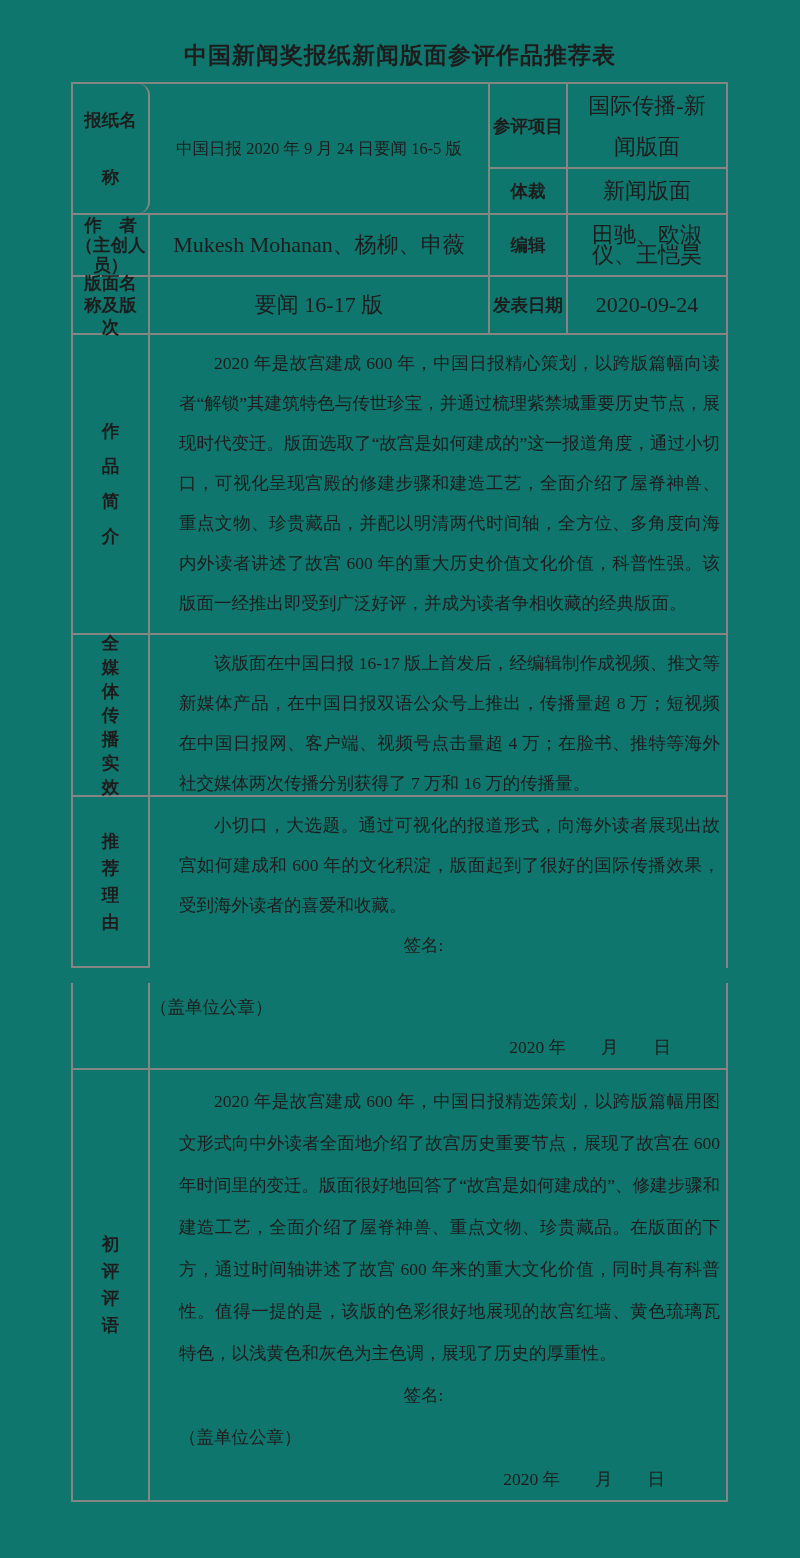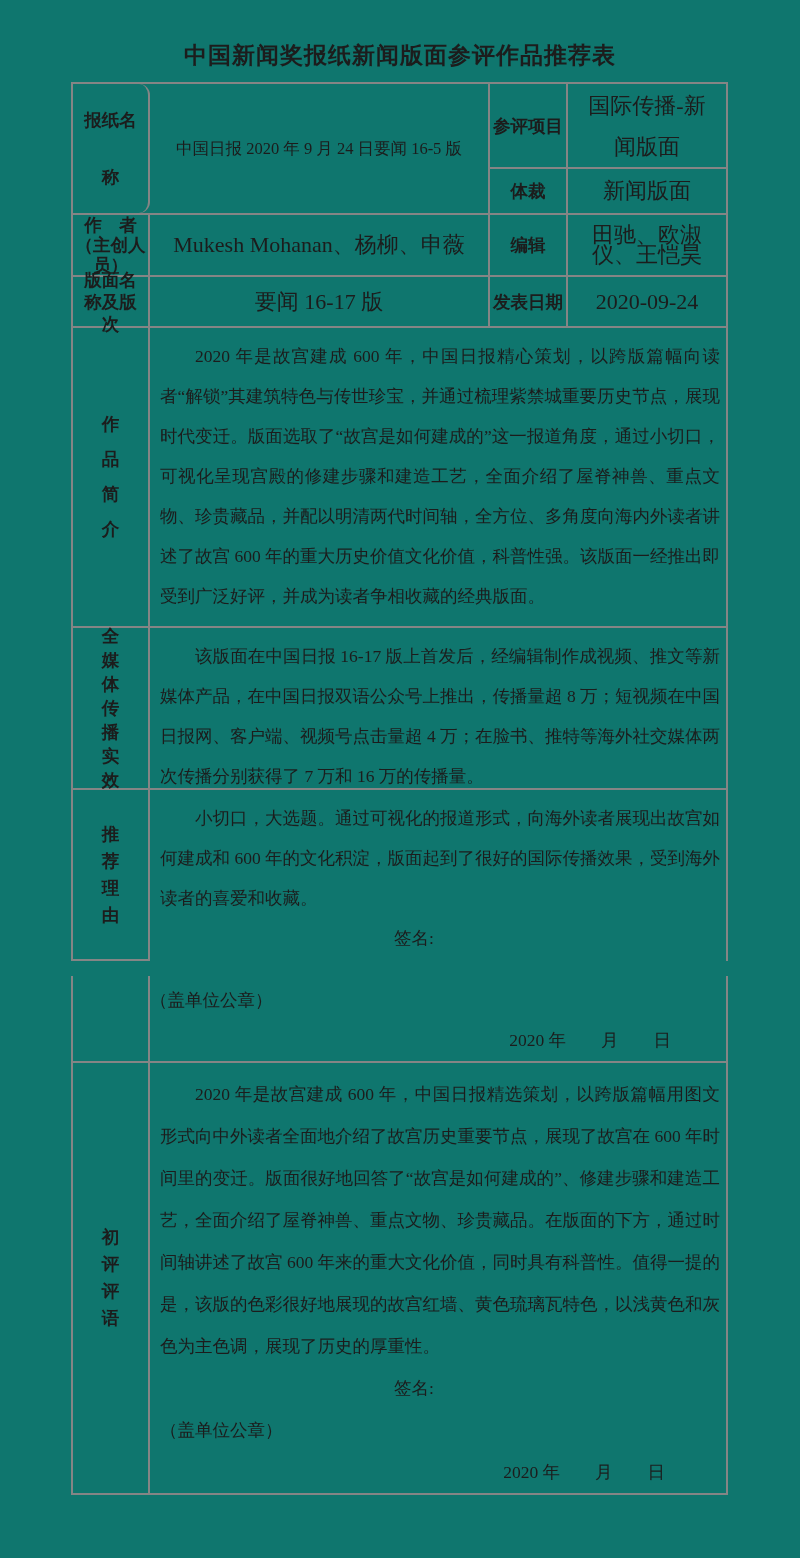--- a/index.html
+++ b/index.html
@@ -25,21 +25,21 @@
   .w2{width:340px;flex:0 0 340px;}
   .w3{width:78px;flex:0 0 78px;}
   .w4{flex:1;}
   .colgroup{flex:1;display:flex;flex-direction:column;}
   .subrow{display:flex;}
   .sub1{height:83px;}
   .sub2{flex:1;}
 
   .rowA{height:129px;}
   .rowB{height:62px;}
-  .rowC{height:51px;}
+  .rowC{height:58px;}
   .rowD{height:300px;}
   .rowE{height:162px;}
   .rowF{height:173px;}
   .rowG{height:85px;}
   .rowH{height:432px;}
 
   .lab{display:flex;align-items:center;justify-content:center;text-align:center;
        font-weight:bold;font-size:17.5px;line-height:22px;white-space:pre-line;}
   .labA{line-height:57px;border-radius:11px;}
   .vlab{display:flex;align-items:center;justify-content:center;text-align:center;
@@ -47,21 +47,21 @@
   .lh35{line-height:35px;}
   .lh24{line-height:24px;}
   .lh27{line-height:27px;}
 
   .val{display:flex;align-items:center;justify-content:center;text-align:center;
        font-size:22px;padding:0 4px;}
   .nowrap{white-space:nowrap;font-size:16.5px;padding:0 2px;}
   .lh41{line-height:41px;}
   .lh24v{line-height:20px;}
 
-  .para{flex:1;font-size:17.5px;line-height:40px;text-align:justify;padding:8px 6px 0 10px;}
+  .para{flex:1;font-size:17.5px;line-height:40px;text-align:justify;padding:8px 6px 0 29px;}
   .para p{text-indent:2em;}
   .rowH .para{line-height:42px;padding-top:10px;}
   .sign{text-indent:0 !important;text-align:center;padding-right:52px;}
   .stampline{text-indent:0 !important;padding-right:73px;}
   .dateline{text-indent:0 !important;text-align:right;padding-right:55px;}
   .stampcell{flex:1;font-size:17.5px;line-height:40px;padding-top:4px;}
 </style>
 </head>
 <body>
 

